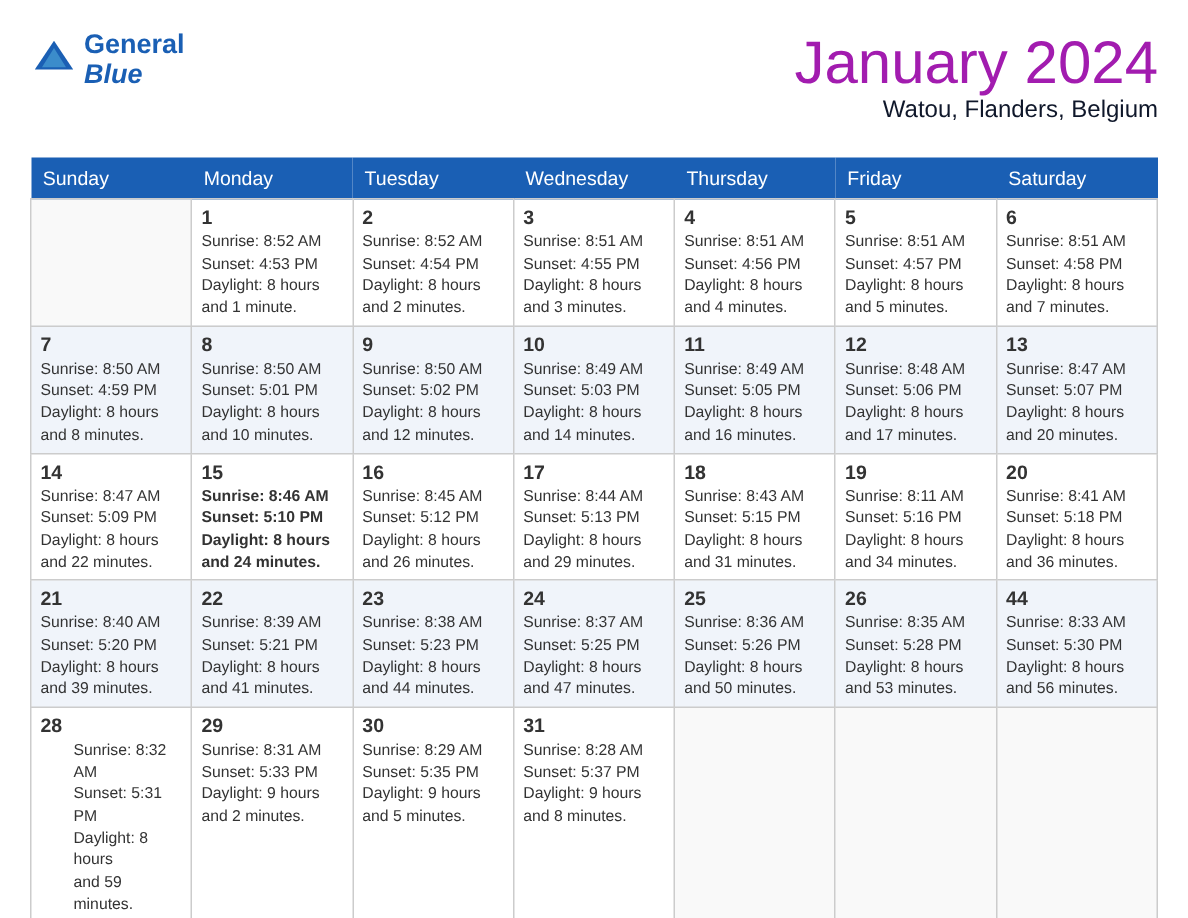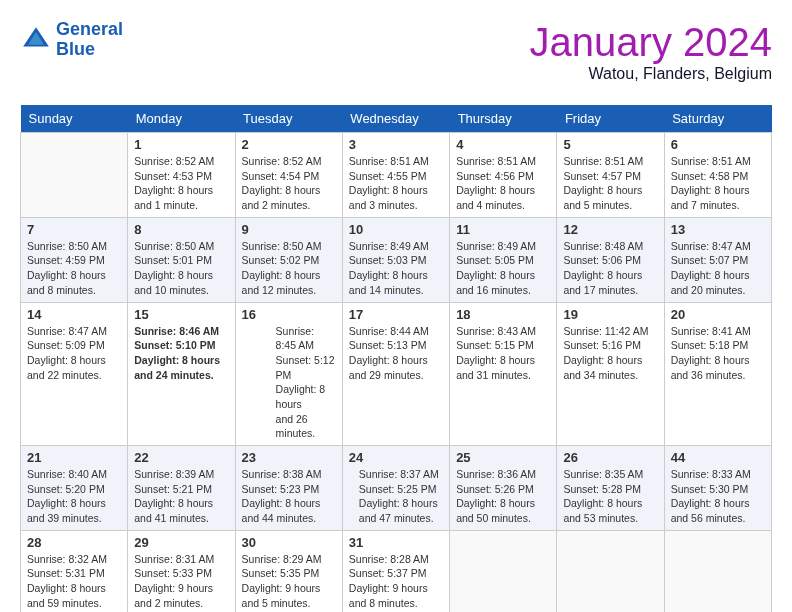--- a/index.html
+++ b/index.html
@@ -92,21 +92,21 @@
 <body>
 
 <div class="header">
   <div class="logo">
     <svg class="logo-icon" viewBox="0 0 40 40">
       <polygon points="20,4 36,28 4,28" fill="#1a5fb4"></polygon>
       <polygon points="20,10 30,26 10,26" fill="#4a9fd4" opacity="0.7"></polygon>
     </svg>
     <div class="logo-text">
       <div><span>General</span></div>
-      <div><span style="color:#1a5fb4;">Blue</span></div>
+      <div><span style="color:#1a5fb4;font-style:italic;">Blue</span></div>
     </div>
   </div>
   <div class="title-block">
     <div class="month-title">January 2024</div>
     <div class="subtitle">Watou, Flanders, Belgium</div>
   </div>
 </div>
 
 <table>
   <thead>
@@ -227,42 +227,42 @@
         </td>
         <td>
           <span class="day-number">15</span>
           <div class="day-info" style="white-space: pre-line; font-weight: bold;">Sunrise: 8:46 AM
 Sunset: 5:10 PM
 Daylight: 8 hours
 and 24 minutes.</div>
         </td>
         <td>
           <span class="day-number">16</span>
-          <div class="day-info" style="white-space: pre-line; margin-left: 34px;">Sunrise: 8:45 AM
+          <div class="day-info" style="white-space: pre-line;">Sunrise: 8:45 AM
 Sunset: 5:12 PM
 Daylight: 8 hours
 and 26 minutes.</div>
         </td>
         <td>
           <span class="day-number">17</span>
           <div class="day-info" style="white-space: pre-line;">Sunrise: 8:44 AM
 Sunset: 5:13 PM
 Daylight: 8 hours
 and 29 minutes.</div>
         </td>
         <td>
           <span class="day-number">18</span>
           <div class="day-info" style="white-space: pre-line;">Sunrise: 8:43 AM
 Sunset: 5:15 PM
 Daylight: 8 hours
 and 31 minutes.</div>
         </td>
         <td>
           <span class="day-number">19</span>
-          <div class="day-info" style="white-space: pre-line;">Sunrise: 11:42 AM
+          <div class="day-info" style="white-space: pre-line;">Sunrise: 8:11 AM
 Sunset: 5:16 PM
 Daylight: 8 hours
 and 34 minutes.</div>
         </td>
         <td>
           <span class="day-number">20</span>
           <div class="day-info" style="white-space: pre-line;">Sunrise: 8:41 AM
 Sunset: 5:18 PM
 Daylight: 8 hours
 and 36 minutes.</div>
@@ -285,21 +285,21 @@
         </td>
         <td>
           <span class="day-number">23</span>
           <div class="day-info" style="white-space: pre-line;">Sunrise: 8:38 AM
 Sunset: 5:23 PM
 Daylight: 8 hours
 and 44 minutes.</div>
         </td>
         <td>
           <span class="day-number">24</span>
-          <div class="day-info" style="white-space: pre-line; margin-left: 10px;">Sunrise: 8:37 AM
+          <div class="day-info" style="white-space: pre-line;">Sunrise: 8:37 AM
 Sunset: 5:25 PM
 Daylight: 8 hours
 and 47 minutes.</div>
         </td>
         <td>
           <span class="day-number">25</span>
           <div class="day-info" style="white-space: pre-line;">Sunrise: 8:36 AM
 Sunset: 5:26 PM
 Daylight: 8 hours
 and 50 minutes.</div>
@@ -315,21 +315,21 @@
           <span class="day-number">44</span>
           <div class="day-info" style="white-space: pre-line;">Sunrise: 8:33 AM
 Sunset: 5:30 PM
 Daylight: 8 hours
 and 56 minutes.</div>
         </td>
       </tr>
       <tr>
         <td>
           <span class="day-number">28</span>
-          <div class="day-info" style="white-space: pre-line;">Sunrise: 8:32 AM
+          <div class="day-info" style="white-space: pre-line; margin-left: 22px;">Sunrise: 8:32 AM
 Sunset: 5:31 PM
 Daylight: 8 hours
 and 59 minutes.</div>
         </td>
         <td>
           <span class="day-number">29</span>
           <div class="day-info" style="white-space: pre-line;">Sunrise: 8:31 AM
 Sunset: 5:33 PM
 Daylight: 9 hours
 and 2 minutes.</div>

